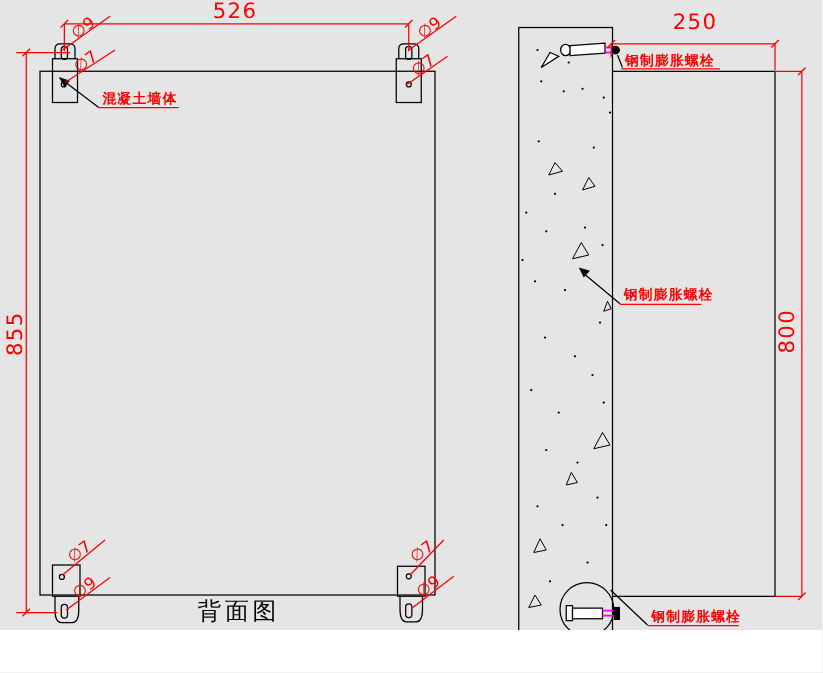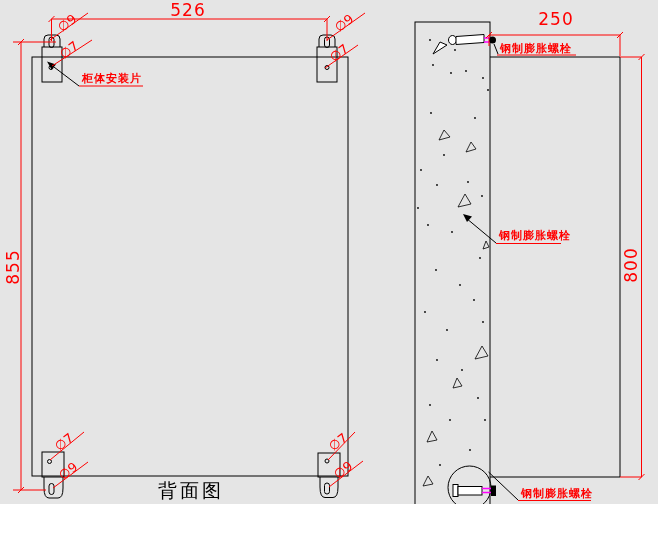--- a/index.html
+++ b/index.html
@@ -203,21 +203,21 @@
 
 <div class="txt red dia ctr rot" style="left:344px;top:23px;transform:translate(-50%,-50%) rotate(-37deg);">∅9</div>
 <div class="txt red dia ctr rot" style="left:339px;top:53px;transform:translate(-50%,-50%) rotate(-37deg);">∅7</div>
 
 <div class="txt red dia ctr rot" style="left:64px;top:442px;transform:translate(-50%,-50%) rotate(-37deg);">∅7</div>
 <div class="txt red dia ctr rot" style="left:68px;top:471px;transform:translate(-50%,-50%) rotate(-37deg);">∅9</div>
 
 <div class="txt red dia ctr rot" style="left:338px;top:442px;transform:translate(-50%,-50%) rotate(-37deg);">∅7</div>
 <div class="txt red dia ctr rot" style="left:343px;top:470px;transform:translate(-50%,-50%) rotate(-37deg);">∅9</div>
 
-<div class="txt red cnlabel" style="left:82px;top:73px;">柜体安装片</div>
+<div class="txt red cnlabel" style="left:82px;top:73px;">混凝土墙体</div>
 <div class="txt blk ctr" style="left:191px;top:490px;font-size:19px;letter-spacing:3px;">背面图</div>
 
 <div class="txt red dimnum ctr" style="left:556px;top:19px;">250</div>
 <div class="txt red dimnum ctr rot" style="left:631px;top:265px;transform:translate(-50%,-50%) rotate(-90deg);">800</div>
 
 <div class="txt red cnlabel" style="left:500px;top:43px;">钢制膨胀螺栓</div>
 <div class="txt red cnlabel" style="left:499px;top:230px;">钢制膨胀螺栓</div>
 <div class="txt red cnlabel" style="left:521px;top:488px;">钢制膨胀螺栓</div>
 
 </div>

